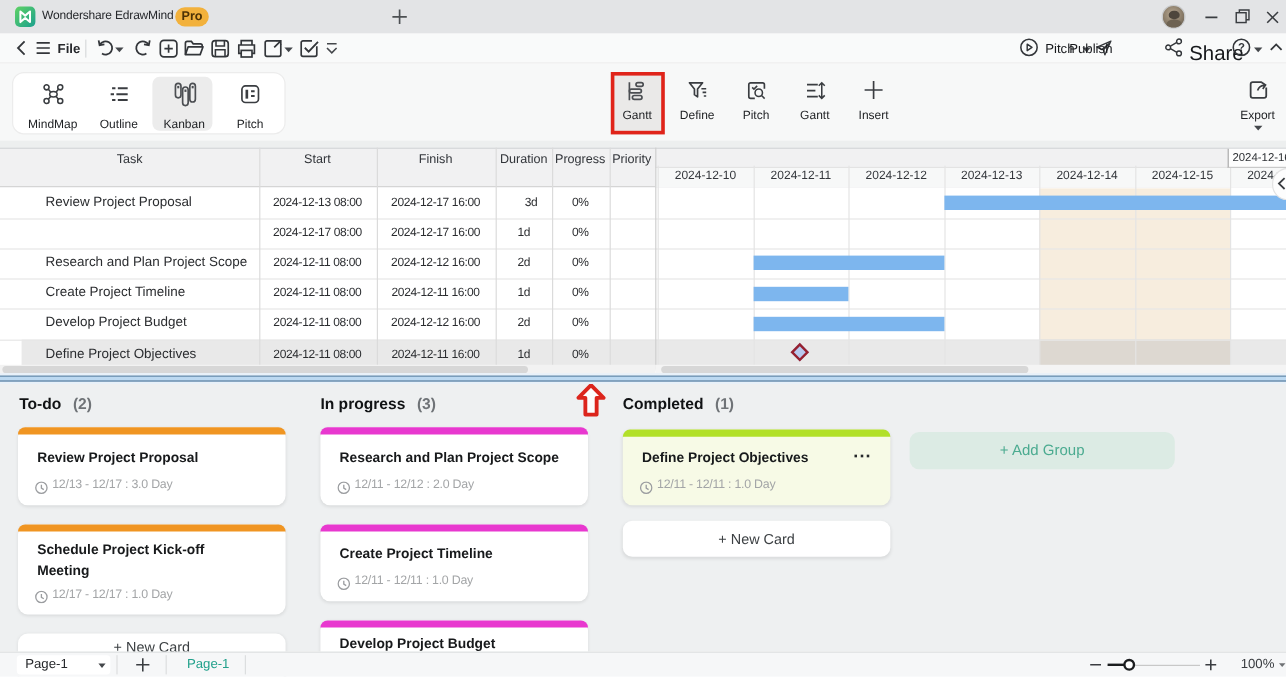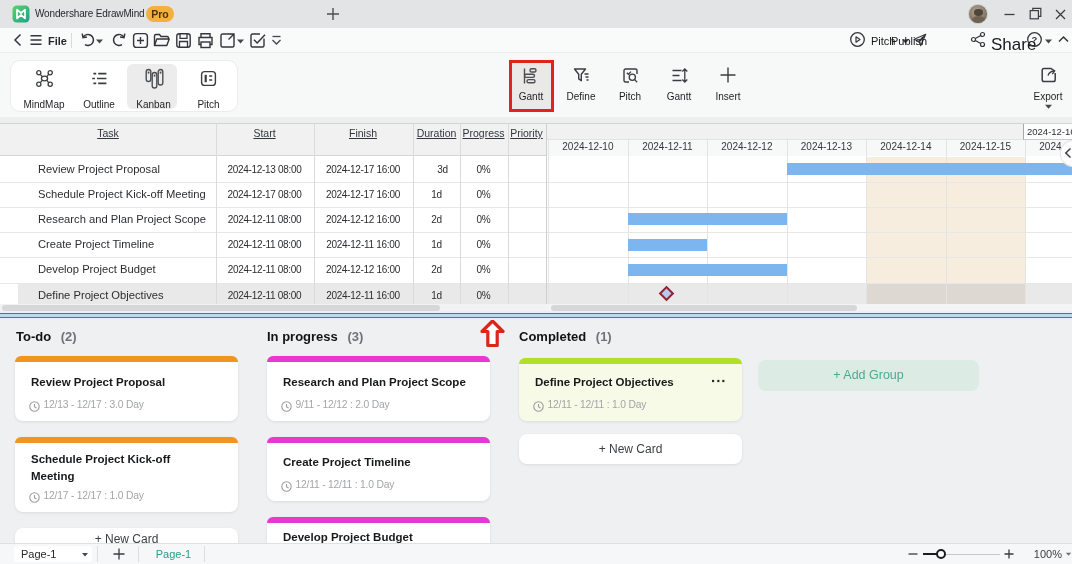--- a/index.html
+++ b/index.html
@@ -18,21 +18,21 @@
 
   
   #viewstrip { left:0; top:53px; width:1072px; height:64px; background:#f7f8f8; }
   #viewpanel { left:10px; top:7px; width:228px; height:52px; background:#fff; border:1px solid #ececec; border-radius:10px; }
   .vlabel { position:absolute; top:38px; width:70px; text-align:center; font-size:10px; color:#1d1f22; }
   .mlabel { position:absolute; top:37.5px; width:72px; text-align:center; font-size:10px; color:#1d1f22; }
 
   
   #gantt { left:0; top:117px; width:1072px; height:194px; background:#fff; }
   #gthead { left:0; top:6px; width:1072px; height:33px; background:#f1f1f2; border-top:1px solid #d2d4d6; border-bottom:1px solid #d5d5d5; }
-  .gh { position:absolute; top:0; height:33px; line-height:33px; text-align:center; font-size:10.5px; color:#32353a;text-decoration:underline; }
+  .gh { position:absolute; top:0; height:33px; line-height:33px; text-align:center; font-size:10.5px; color:#32353a; }
   .gvline { position:absolute; top:6px; width:1px; height:185px; background:#dbdbdb; }
   .cvline { position:absolute; top:21px; width:1px; height:170px; background:#e4e4e4; }
   .ghline { position:absolute; left:0; width:1072px; height:1px; background:#e7e7e7; }
   .task { position:absolute; left:38px; font-size:11.2px; color:#2b2d30; height:25px; line-height:25px; white-space:nowrap; }
   .cell { position:absolute; font-size:10px; letter-spacing:-0.3px; color:#2b2d30; height:25px; line-height:25px; text-align:center; white-space:nowrap; }
   .dlab { position:absolute; top:21px; height:18px; line-height:18px; width:79px; text-align:center; font-size:10px; color:#34373c; white-space:nowrap; }
   .bar { position:absolute; height:12px; background:#7db6ee; }
 
   
   #kanban { left:0; top:311px; width:1072px; height:232px; background:#eef0f1; }
@@ -286,21 +286,20 @@
     <div class="dlab" style="left:786.9px">2024-12-13</div>
     <div class="dlab" style="left:866.4px">2024-12-14</div>
     <div class="dlab" style="left:945.9px">2024-12-15</div>
     <div class="dlab" style="left:1025.4px">2024-12-16</div>
 
     <div class="task" style="top:39.5px">Review Project Proposal</div>
     <div class="cell" style="left:216px;width:97px;top:39.5px">2024-12-13 08:00</div>
     <div class="cell" style="left:313px;width:100px;top:39.5px">2024-12-17 16:00</div>
     <div class="cell" style="left:419px;width:47px;top:39.5px">3d</div>
     <div class="cell" style="left:460px;width:47px;top:39.5px">0%</div>
-    <div class="task" style="top:64.7px">Schedule Project Kick-off Meeting</div>
     <div class="cell" style="left:216px;width:97px;top:64.7px">2024-12-17 08:00</div>
     <div class="cell" style="left:313px;width:100px;top:64.7px">2024-12-17 16:00</div>
     <div class="cell" style="left:413px;width:47px;top:64.7px">1d</div>
     <div class="cell" style="left:460px;width:47px;top:64.7px">0%</div>
     <div class="task" style="top:89.9px">Research and Plan Project Scope</div>
     <div class="cell" style="left:216px;width:97px;top:89.9px">2024-12-11 08:00</div>
     <div class="cell" style="left:313px;width:100px;top:89.9px">2024-12-12 16:00</div>
     <div class="cell" style="left:413px;width:47px;top:89.9px">2d</div>
     <div class="cell" style="left:460px;width:47px;top:89.9px">0%</div>
     <div class="task" style="top:115.1px">Create Project Timeline</div>
@@ -374,21 +373,21 @@
       <div class="abs" style="left:0;top:4px;width:223px;height:16px;text-align:center;font-size:12px;color:#3c4043">+ New Card</div>
     </div>
 
     <div class="card" style="left:267px;top:45px;height:64.5px">
       <div class="ctop" style="background:#e838cf"></div>
       <div class="ctitle" style="top:18px">Research and Plan Project Scope</div>
       <svg class="clock" style="left:13.5px;top:44.5px" width="11" height="11" viewBox="0 0 11 11">
           <circle cx="5.5" cy="5.5" r="4.7" fill="none" stroke="#9b9da0" stroke-width="1.1"></circle>
           <path d="M5.5 3 v2.8 l2 1.2" fill="none" stroke="#9b9da0" stroke-width="1.1"></path>
         </svg>
-      <div class="cdate" style="left:28.5px;top:43px">9/11 - 12/12 : 2.0 Day</div>
+      <div class="cdate" style="left:28.5px;top:43px">12/11 - 12/12 : 2.0 Day</div>
     </div>
     <div class="card" style="left:267px;top:126px;height:64px">
       <div class="ctop" style="background:#e838cf"></div>
       <div class="ctitle" style="top:17px">Create Project Timeline</div>
       <svg class="clock" style="left:13.5px;top:43.5px" width="11" height="11" viewBox="0 0 11 11">
           <circle cx="5.5" cy="5.5" r="4.7" fill="none" stroke="#9b9da0" stroke-width="1.1"></circle>
           <path d="M5.5 3 v2.8 l2 1.2" fill="none" stroke="#9b9da0" stroke-width="1.1"></path>
         </svg>
       <div class="cdate" style="left:28.5px;top:42px">12/11 - 12/11 : 1.0 Day</div>
     </div>

